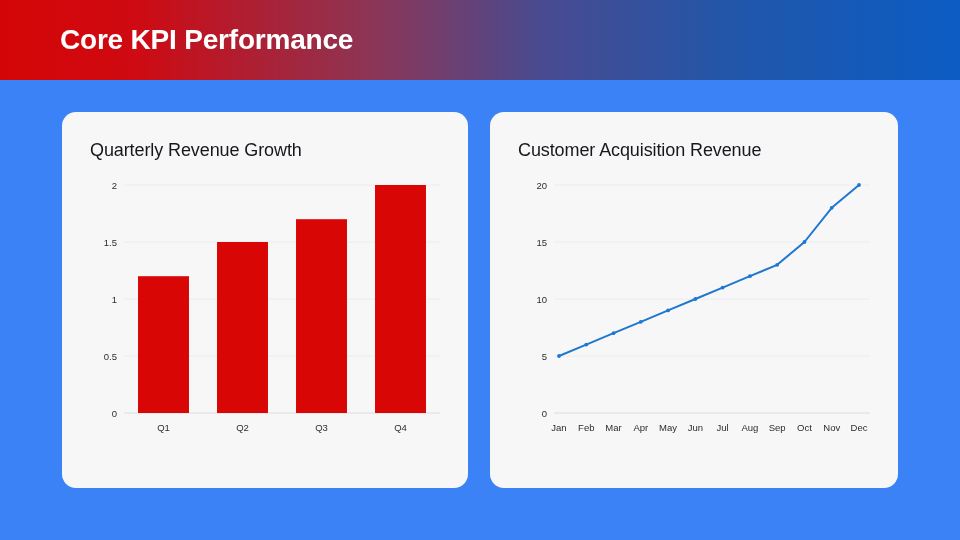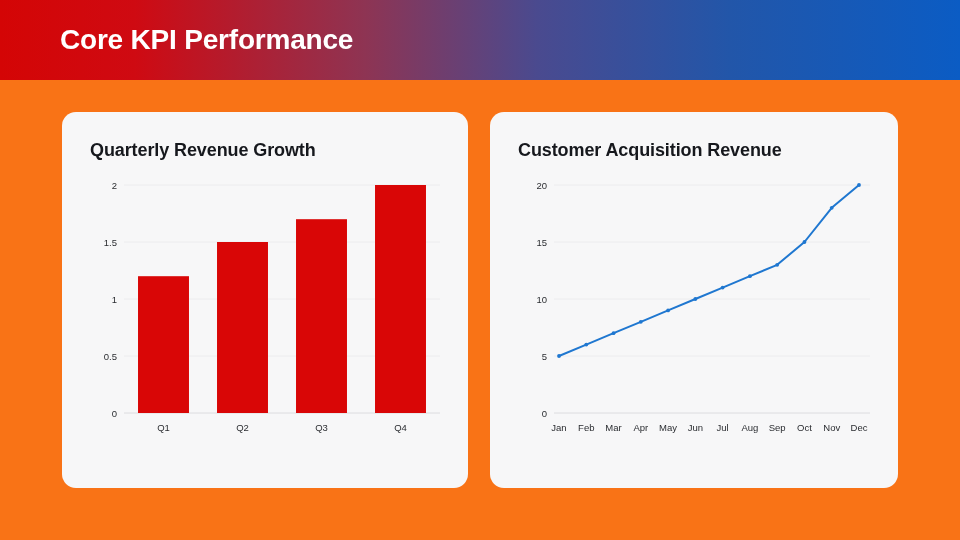--- a/index.html
+++ b/index.html
@@ -2,21 +2,21 @@
 <html><head>
 <meta charset="utf-8">
 <style>
   * { box-sizing: border-box; margin: 0; padding: 0; }
   html, body {
     width: 960px; height: 540px;
     font-family: "Liberation Sans", sans-serif;
     background: #fcfcfd;
     overflow: hidden;
   }
-  .slide { position: relative; width: 960px; height: 540px; background: #f97316; padding-left: 12px; }
+  .slide { position: relative; width: 960px; height: 540px; background: #3b82f6; padding-left: 12px; }
 
   
   .header {
     position: absolute; left: 0; top: 0; width: 960px; height: 80px;
     background: linear-gradient(90deg, #d40505 0%, #cf0a12 14%, #8e3453 38%, #4a4a8f 56%, #2256a9 76%, #0b5cc4 100%);
     display: flex; align-items: center;
   }
   .header-title {
     margin-left: 60px;
     color: #ffffff;
@@ -35,21 +35,21 @@
     height: 376px;
     background: #f7f7f8;
     border-radius: 14px;
     padding: 28px 22px 14px 22px;
   }
   .card.left  { left: 62px;  width: 406px; }
   .card.right { left: 490px; width: 408px; }
 
   .card-title {
     font-size: 18px;
-    font-weight: bold;
+    font-weight: normal;
     color: #16181d;
     margin-left: 6px;
     letter-spacing: -0.1px;
   }
 
   .plot-wrap { position: relative; width: 100%; height: 300px; margin-top: 14px; }
   .plot-wrap svg { display: block; width: 100%; height: 100%; }
 
   .tick-text { font-family: "Liberation Sans", sans-serif; font-size: 9.5px; fill: #2b2d31; }
   .tick-text.y { text-anchor: end; }

